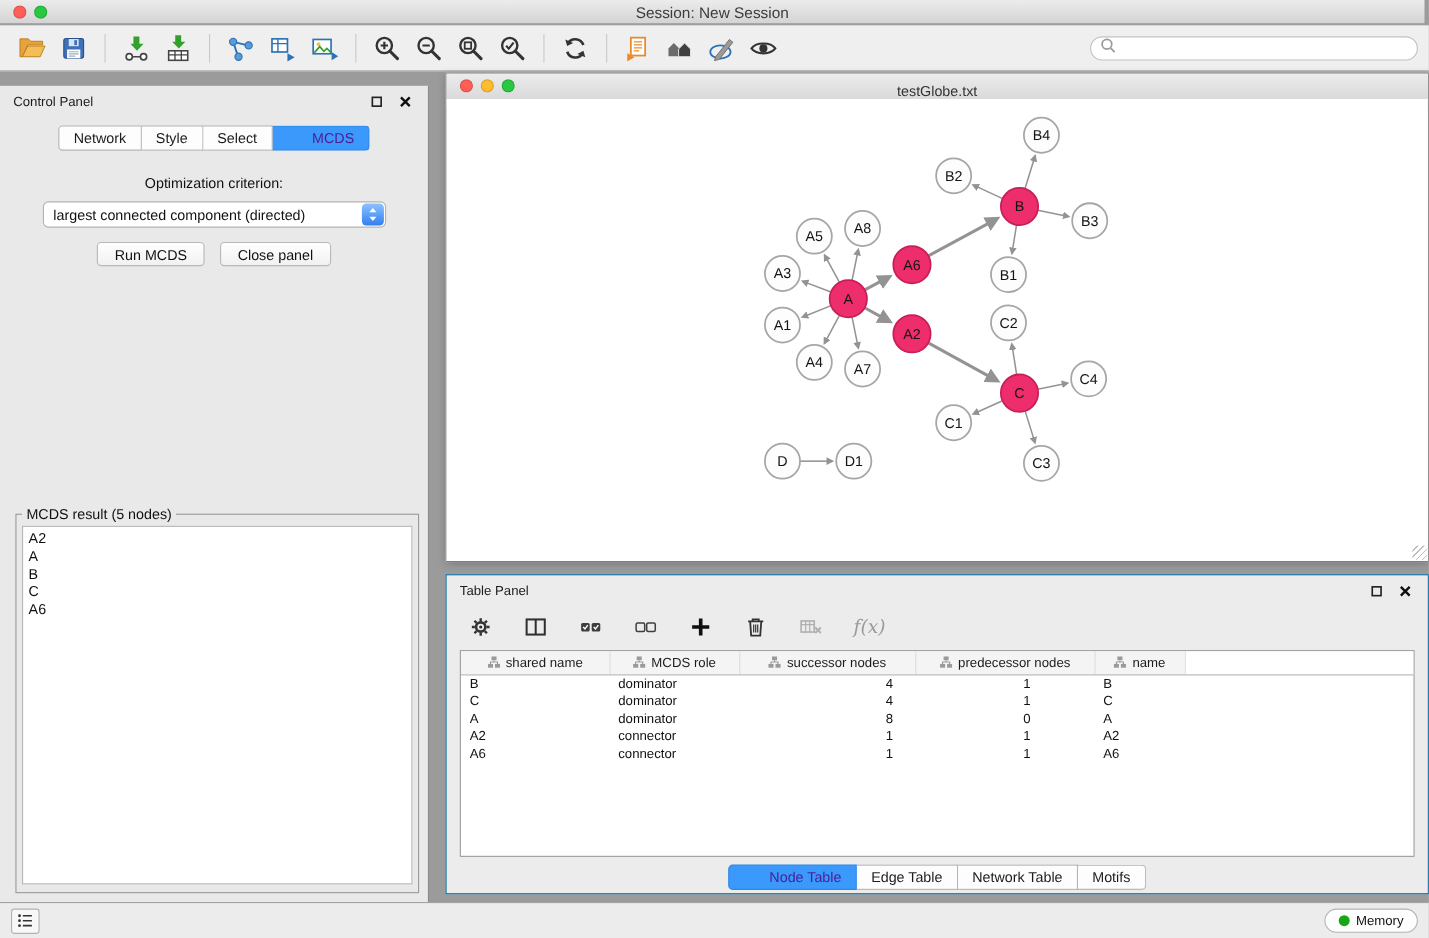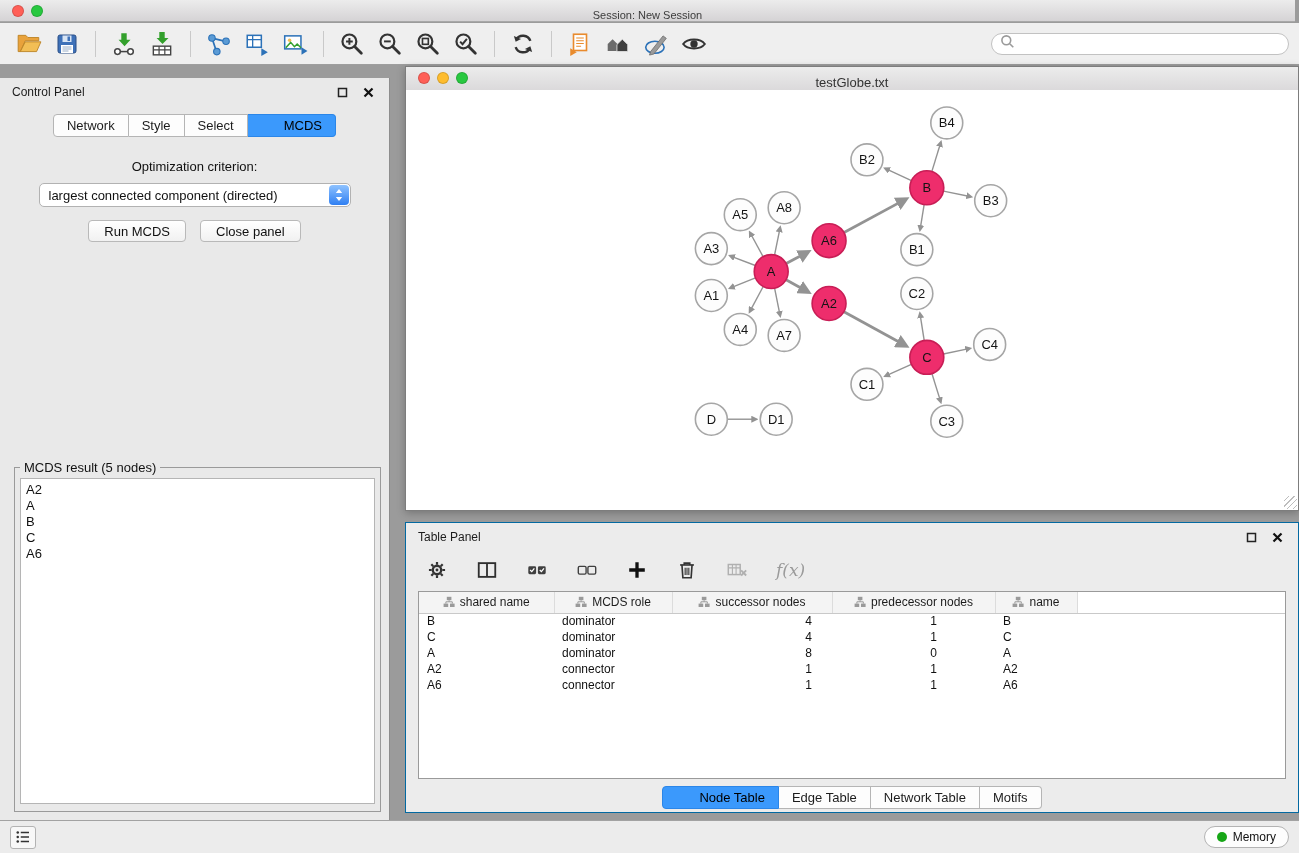--- a/index.html
+++ b/index.html
@@ -3,21 +3,21 @@
 <meta charset="utf-8">
 <style>
   * { box-sizing: border-box; }
   html,body { margin:0; padding:0; }
   .app { position:relative; width:1299px; height:853px; background:#9b9b9b;
          font-family:"Liberation Sans",sans-serif; overflow:hidden; color:#111; }
 
   
   .titlebar { position:absolute; top:0; left:0; right:4px; height:22px;
     background:linear-gradient(#ececec,#d5d3d5); border-bottom:1px solid #a8a8a8;
-    display:flex; align-items:flex-end; justify-content:center; font-size:11px; color:#3c3c3c; }
+    display:flex; align-items:center; justify-content:center; font-size:14px; color:#3c3c3c; }
   .lights { position:absolute; left:12px; top:5px; display:flex; gap:7px; }
   .light { width:12px; height:12px; border-radius:50%; border:1px solid rgba(0,0,0,.15); }
   .light.red    { background:#FF5F57; }
   .light.yellow { background:#FEBC2E; }
   .light.green  { background:#28C840; }
 
   
   .toolbar { position:absolute; top:23px; left:0; right:0; height:42px; background:#efefef;
     border-bottom:1px solid #9e9e9e; display:flex; align-items:center; padding:0 10px; }
   .tb-groups { display:flex; align-items:center; }
@@ -37,21 +37,21 @@
     font-size:12px; color:#1c1c1c; }
   .panel-head .spacer { flex:1; }
   .ph-btn { width:18px; height:18px; display:flex; align-items:center; justify-content:center;
     background:none; border:none; padding:0; margin-left:8px; }
 
   .seg { display:flex; justify-content:center; }
   .seg .tab { background:#fdfdfd; border:1px solid #b5b5b5; border-left-width:0;
     padding:3px 13px; font-size:13px; color:#1c1c1c; font-family:inherit; cursor:default; }
   .seg .tab:first-child { border-left-width:1px; border-radius:4px 0 0 4px; }
   .seg .tab:last-child  { border-radius:0 4px 4px 0; }
-  .seg .tab.active { background:#3B99FC; border-color:#2b86e8; color:#000000;padding-left:36px; }
+  .seg .tab.active { background:#3B99FC; border-color:#2b86e8; color:#4c1d95;padding-left:36px; }
 
   .opt-label { text-align:center; font-size:13px; margin-top:22px; }
   .combo { position:relative; margin:9px auto 12px; width:312px; height:24px; background:#fff;
     border:1px solid #b2b2b2; border-radius:5px; display:flex; align-items:center;
     font-size:13px; padding:0 28px 0 9px; white-space:nowrap; }
   .combo-btn { position:absolute; right:1px; top:1px; width:20px; height:20px;
     border-radius:4px; background:linear-gradient(#8ec2ff,#2f7ff2);
     display:flex; align-items:center; justify-content:center; }
   .btn-row { display:flex; justify-content:center; gap:14px; margin-top:13px; }
   .mac-btn { height:22px; padding:0 15px; background:linear-gradient(#ffffff,#f1f1f1);

